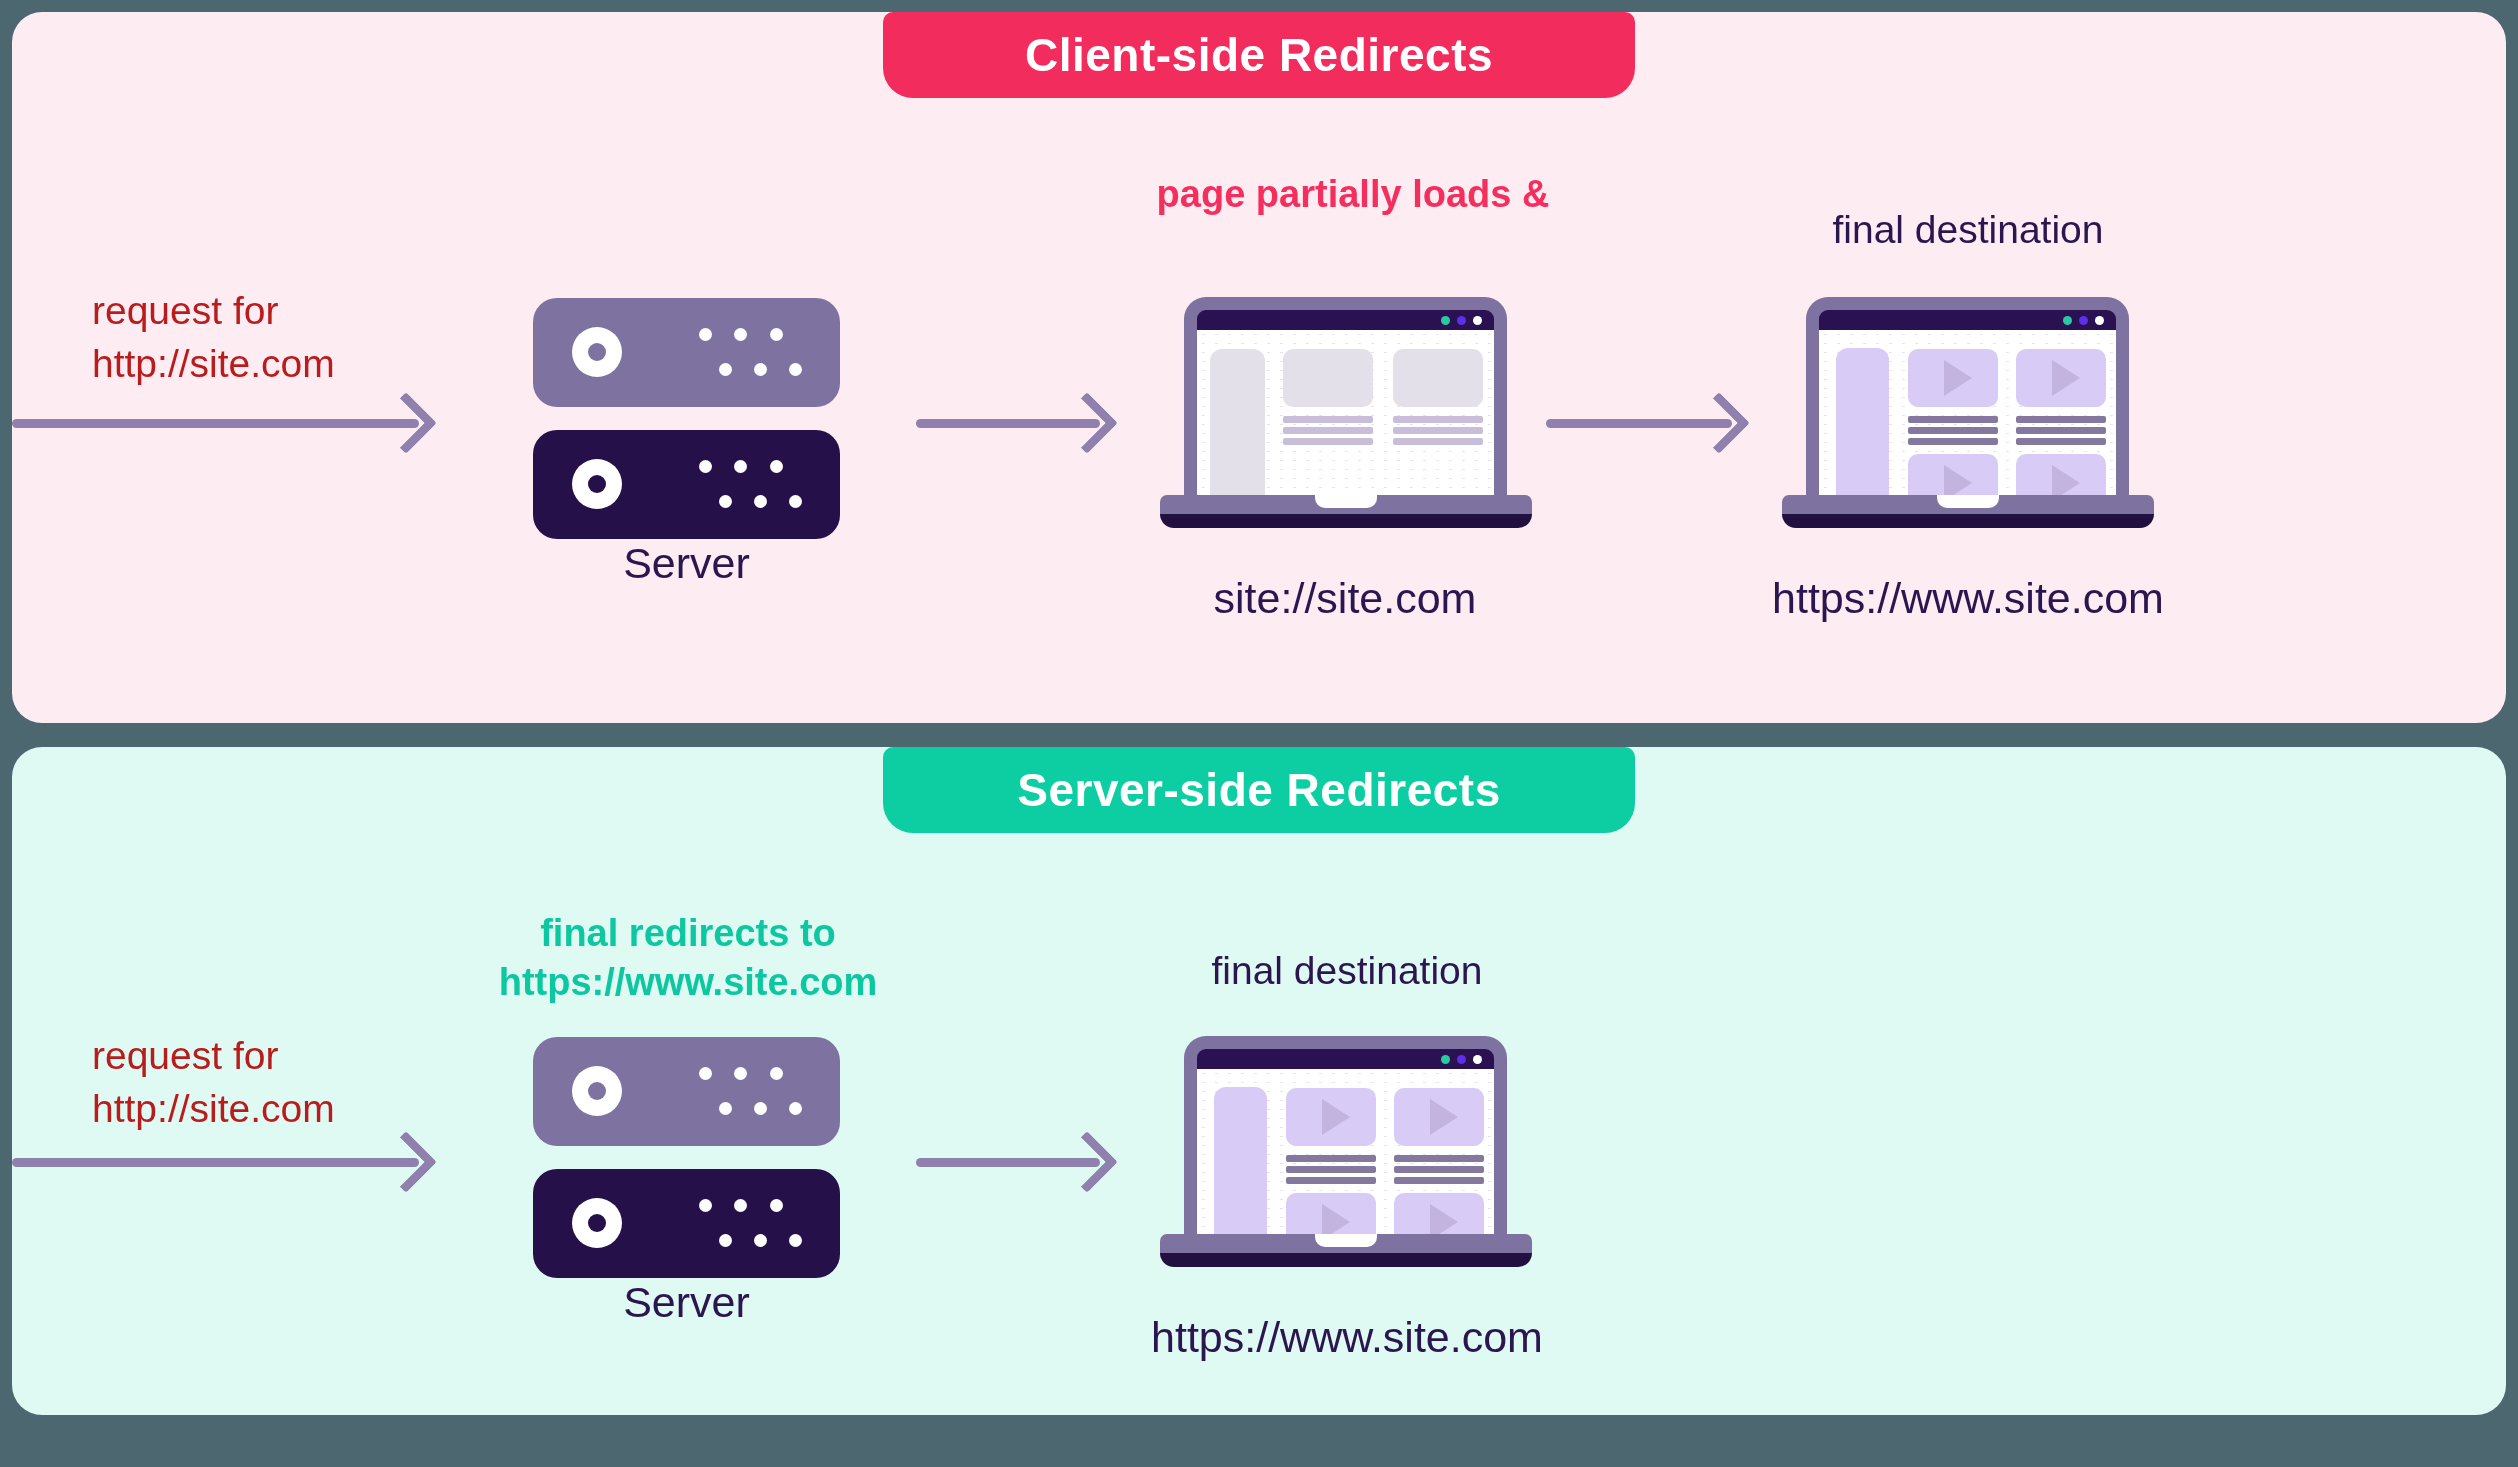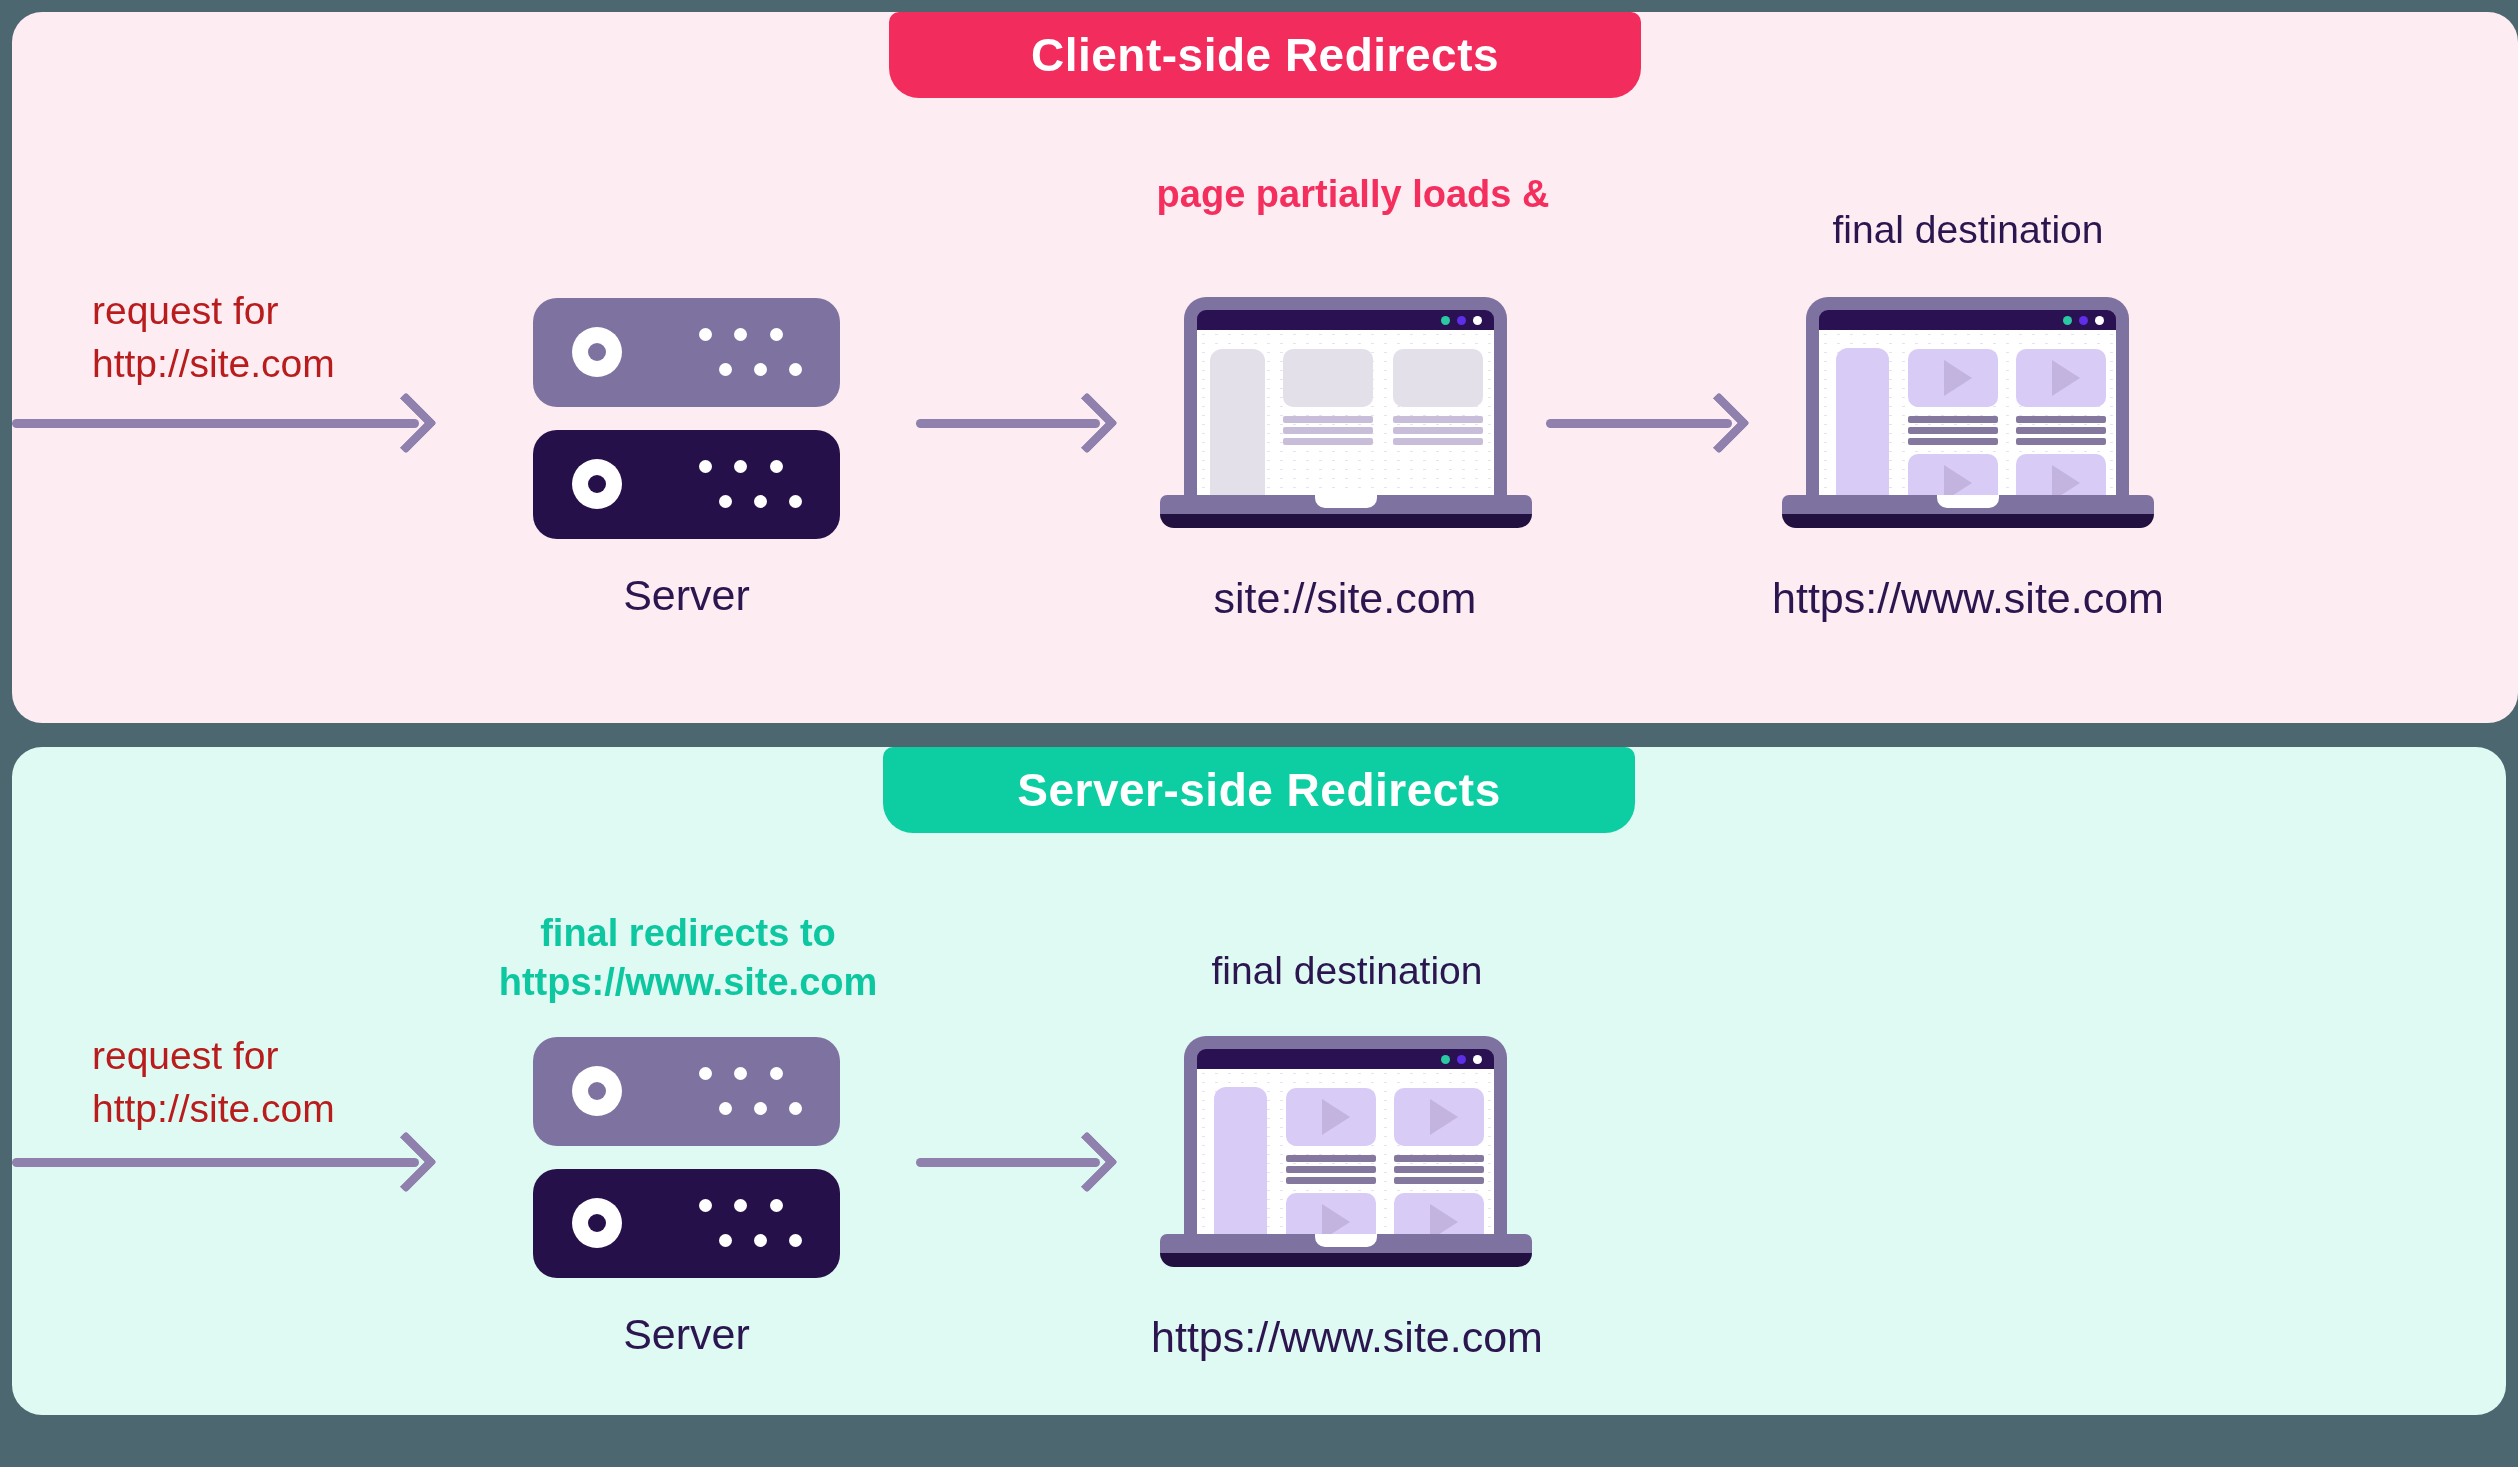--- a/index.html
+++ b/index.html
@@ -2,21 +2,21 @@
 <html><head>
 <meta charset="utf-8">
 <style>
   html,body{margin:0;padding:0;background:#4C6770;}
   .canvas{
     position:relative; width:2518px; height:1467px; overflow:hidden;
     background:#4C6770;
     font-family:"Liberation Sans", sans-serif;
   }
   .panel{position:absolute; left:12px; width:2494px; border-radius:30px;}
-  .panel.client{top:12px; height:711px; background:#FDECF2;padding-left:12px;}
+  .panel.client{top:12px; height:711px; background:#FDECF2;}
   .panel.server{top:747px; height:668px; background:#DFFAF3;}
 
   .banner{
     position:absolute; top:0; left:50%; transform:translateX(-50%);
     width:752px; height:86px; border-radius:10px 10px 30px 30px;
     display:flex; align-items:center; justify-content:center;
     color:#ffffff; font-size:46px; font-weight:700; letter-spacing:.5px;
   }
   .banner.red{background:#F22C5C;}
   .banner.green{background:#0CCEA2;}
@@ -46,21 +46,21 @@
   
   .server-unit{position:absolute; width:307px;}
   .srv-box{position:relative; width:307px; height:109px; border-radius:24px;}
   .srv-box.light{--box:#7E72A0; background:#7E72A0; margin-bottom:23px;}
   .srv-box.dark{--box:#261049; background:#261049;}
   .donut{position:absolute; left:39px; top:29px; width:50px; height:50px; border-radius:50%; background:#ffffff;}
   .donut::after{content:""; position:absolute; inset:16px; border-radius:50%; background:var(--box);}
   .sdot{position:absolute; width:13px; height:13px; border-radius:50%; background:#ffffff;}
   .sdot.d1{left:166px; top:30px;} .sdot.d2{left:201px; top:30px;} .sdot.d3{left:237px; top:30px;}
   .sdot.d4{left:186px; top:65px;} .sdot.d5{left:221px; top:65px;} .sdot.d6{left:256px; top:65px;}
-  .srv-label{margin-top:32px; text-align:center; font-size:43px; color:#2B1650;}
+  .srv-label{text-align:center; font-size:43px; color:#2B1650;}
 
   
   .laptop{position:absolute; width:372px; height:250px;}
   .lt-screen{
     position:absolute; left:24px; top:0; width:323px; height:217px; box-sizing:border-box;
     background:#7E72A0; border-radius:22px 22px 0 0; padding:13px 13px 0 13px;
   }
   .lt-topbar{position:relative; height:20px; background:#2A1152; border-radius:9px 9px 0 0;}
   .lt-topbar .bdot{position:absolute; top:6px; width:9px; height:9px; border-radius:50%;}
   .bdot.teal{right:44px; background:#2BC9A1;}

